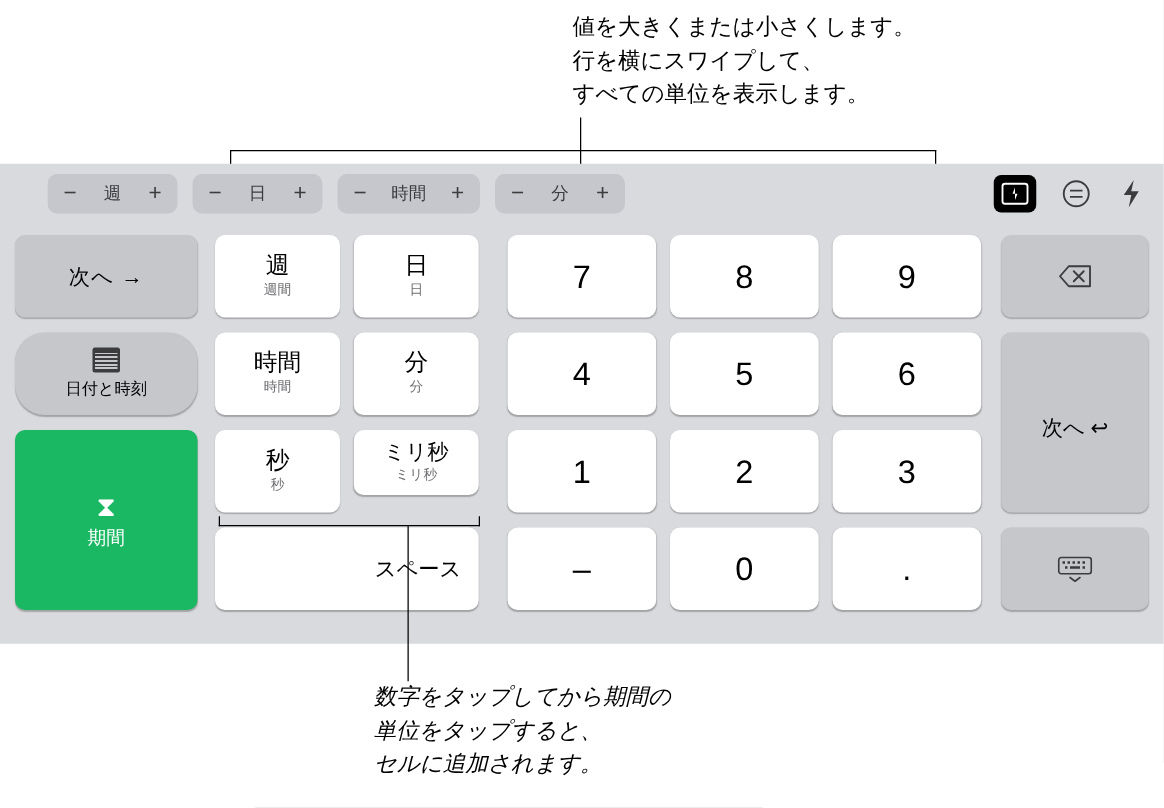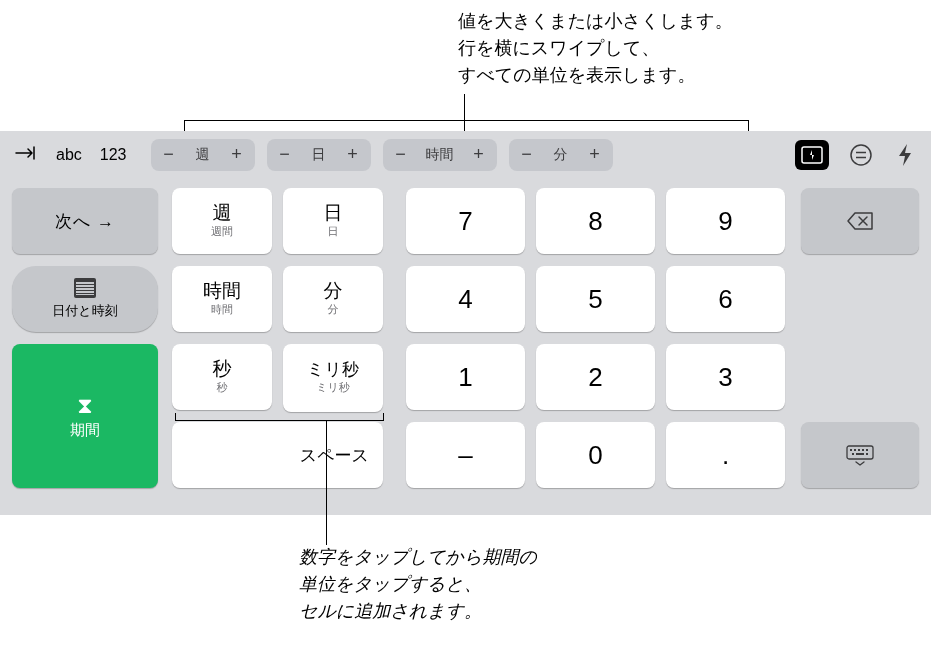--- a/index.html
+++ b/index.html
@@ -71,29 +71,20 @@
 <div class="callout-top"><span style="white-space:pre-line">値を大きくまたは小さくします。
 行を横にスワイプして、
 すべての単位を表示します。</span></div>
 <div class="callout-line-v1"></div>
 <div class="callout-line-h1"></div>
 <div class="callout-line-v2a"></div>
 <div class="callout-line-v2b"></div>
 
 <div class="keyboard-panel">
   <div class="toolbar">
-    <div class="toolbar-left">
-      <span>
-        <svg class="tab-icon" viewBox="0 0 24 20">
-            <path d="M2 10 L18 10 M14 6 L18 10 L14 14 M20 4 L20 16" stroke="#000" stroke-width="1.5" fill="none" stroke-linecap="round" stroke-linejoin="round"></path>
-          </svg>
-      </span>
-      <span class="abc-label">abc</span>
-      <span class="num-label">123</span>
-    </div>
 
     <div class="stepper-row">
       <div class="stepper">
         <div class="stepper-btn">−</div>
         <div class="stepper-label">週</div>
         <div class="stepper-btn">+</div>
       </div>
       <div class="stepper">
         <div class="stepper-btn">−</div>
         <div class="stepper-label">日</div>
@@ -158,21 +149,21 @@
       <span class="key-sub">時間</span>
     </div>
     <div class="key" style="left:283px;top:78px;width:100px;height:66px">
       <span class="unit-key-main">分</span>
       <span class="key-sub">分</span>
     </div>
     <div class="key" style="left:172px;top:156px;width:100px;height:66px">
       <span class="unit-key-main">秒</span>
       <span class="key-sub">秒</span>
     </div>
-    <div class="key" style="left:283px;top:156px;width:100px;height:68px">
+    <div class="key" style="left:283px;top:156px;width:100px;height:52px">
       <span class="unit-key-main" style="font-size:17px">ミリ秒</span>
       <span class="key-sub">ミリ秒</span>
     </div>
 
     <div class="key key-space">
       <span style="font-size:17px;width:100%;text-align:right;padding-right:14px">スペース</span>
     </div>
 
     <div class="key large-text" style="left:406px;top:0;width:119px;height:66px">7</div>
     <div class="key large-text" style="left:536px;top:0;width:119px;height:66px">8</div>
@@ -185,20 +176,23 @@
     <div class="key large-text" style="left:666px;top:156px;width:119px;height:66px">3</div>
     <div class="key large-text" style="left:406px;top:234px;width:119px;height:66px">–</div>
     <div class="key large-text" style="left:536px;top:234px;width:119px;height:66px">0</div>
     <div class="key large-text" style="left:666px;top:234px;width:119px;height:66px">.</div>
 
     <div class="key gray key-delete">
       <svg class="delete-svg" viewBox="0 0 28 20">
           <path d="M9 2 L26 2 L26 18 L9 18 L2 10 Z" fill="none" stroke="#3c3c3e" stroke-width="1.5" stroke-linejoin="round"></path>
           <path d="M13 6 L21 14 M21 6 L13 14" stroke="#3c3c3e" stroke-width="1.5" stroke-linecap="round"></path>
         </svg>
+    </div>
+    <div class="key gray key-enter">
+      <span class="enter-symbol">次へ ↩︎</span>
     </div>
     <div class="key gray key-hide">
       <svg class="kbd-hide-svg" viewBox="0 0 30 22">
           <rect x="2" y="2" width="26" height="13" rx="2" fill="none" stroke="#3c3c3e" stroke-width="1.3"></rect>
           <g fill="#3c3c3e">
             <rect x="5" y="5" width="2" height="2"></rect>
             <rect x="9" y="5" width="2" height="2"></rect>
             <rect x="13" y="5" width="2" height="2"></rect>
             <rect x="17" y="5" width="2" height="2"></rect>
             <rect x="21" y="5" width="2" height="2"></rect>

